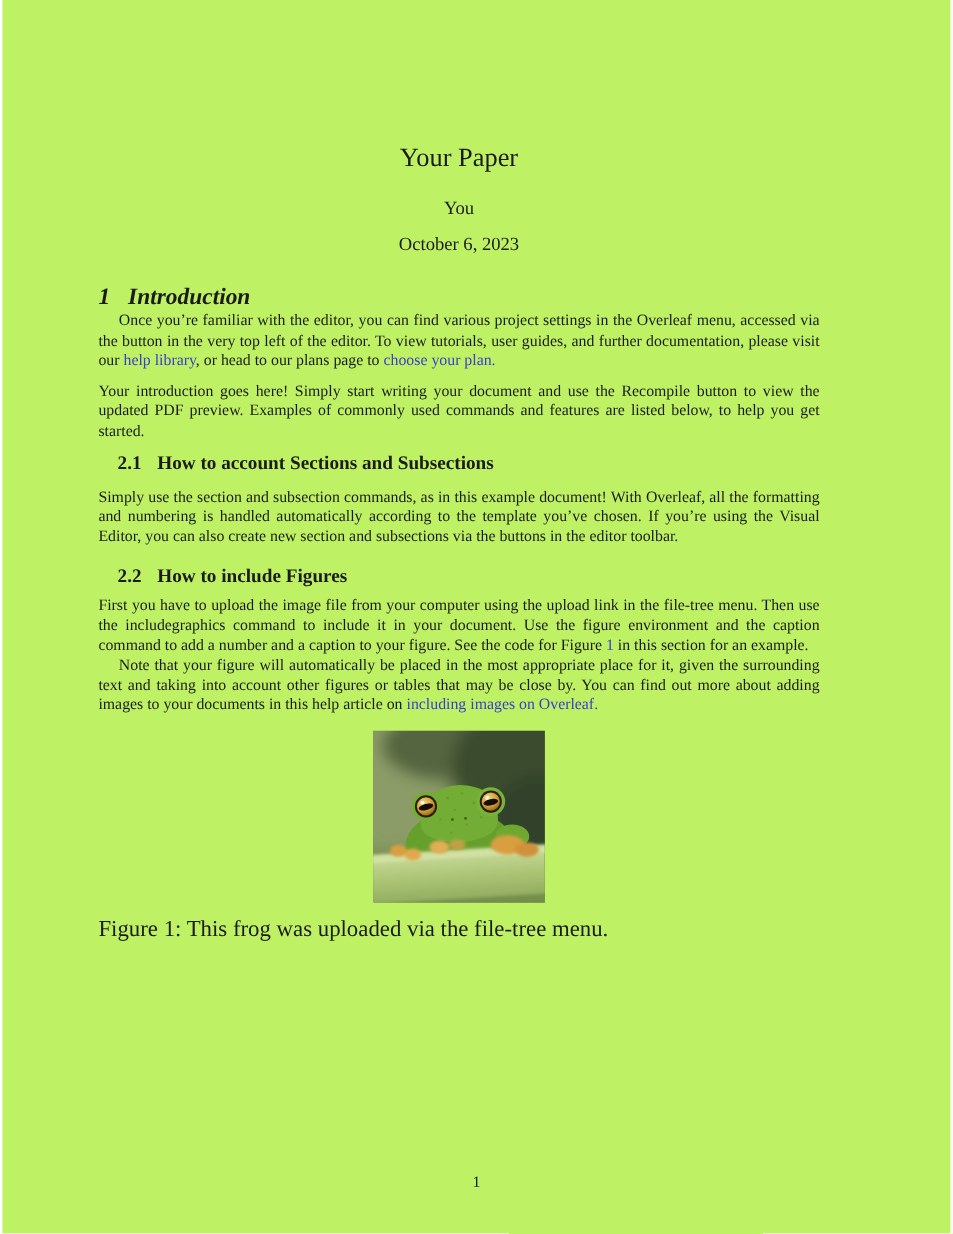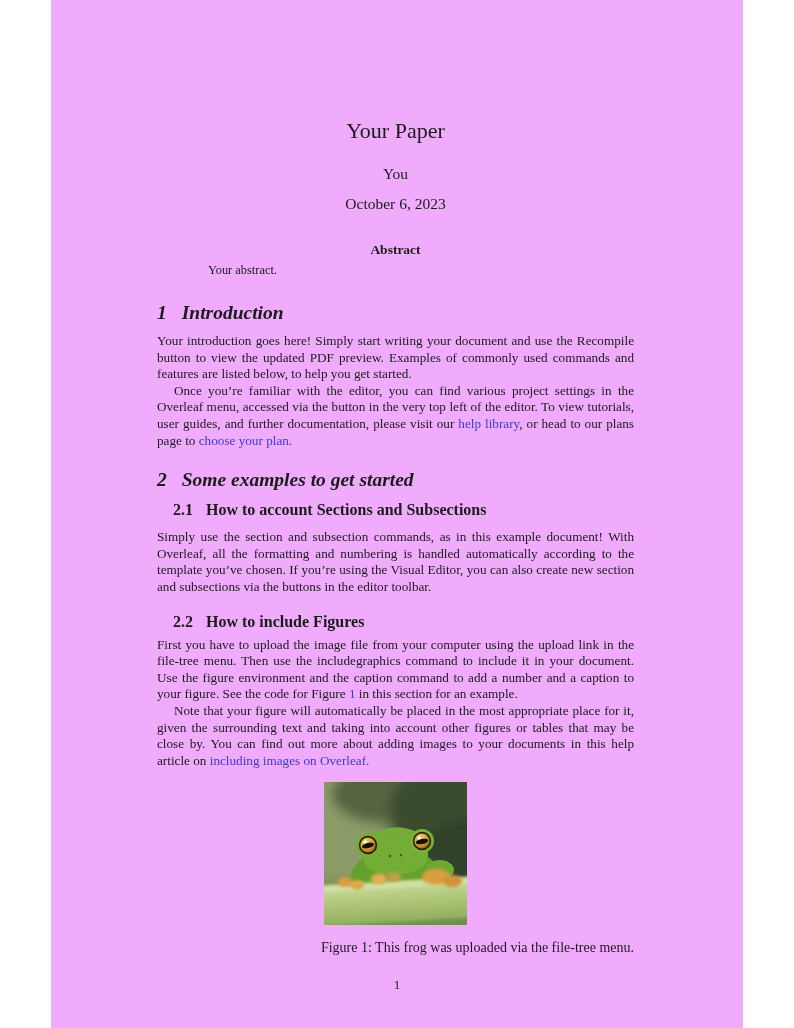--- a/index.html
+++ b/index.html
@@ -1,23 +1,23 @@
 <!DOCTYPE html>
 <html><head>
 <meta charset="utf-8">
 <style>
   html, body { margin: 0; padding: 0; background: #ffffff; }
   .page {
     position: relative;
-    width: 692px;
+    width: 790px;
     height: 1028px;
     margin: 0 auto;
     box-sizing: border-box;
-    padding: 0 109px 0 106px;
-    background: #f0abfc;
+    padding: 0 109px 0 80px;
+    background: #bef264;
     font-family: "Liberation Serif", "DejaVu Serif", serif;
     color: #1b1b1b;
     overflow: hidden;
   }
   
   .title-block { padding-top: 118px; text-align: center; }
   .paper-title { margin: 0; font-size: 22px; line-height: 26px; font-weight: 400; }
   .paper-author { margin-top: 21px; font-size: 15.5px; line-height: 18px; }
   .paper-date { margin-top: 12px; font-size: 15.5px; line-height: 18px; }
   
@@ -48,23 +48,23 @@
   p.first { margin-top: 9px; }
   p.first-tight { margin-top: 10px; }
   p.first-tighter { margin-top: 6px; }
   p.indent { text-indent: 17px; }
   a.doclink { color: #3c3ccd; text-decoration: none; cursor: pointer; }
   
   figure.fig { margin: 13px 0 0 0; text-align: center; }
   .fig-image { display: inline-block; width: 143px; height: 143px; vertical-align: top; }
   figcaption.fig-caption {
     margin-top: 15px;
-    font-size: 14px;
+    font-size: 19px;
     line-height: 16px;
-    text-align: right;
+    text-align: left;
   }
   
   .page-number {
     position: absolute;
     left: 0; right: 0;
     top: 977px;
     text-align: center;
     font-size: 13.2px;
   }
 </style>
@@ -72,32 +72,27 @@
 <body>
 
 <div class="page">
 
   <div class="title-block">
     <h1 class="paper-title">Your Paper</h1>
     <div class="paper-author">You</div>
     <div class="paper-date">October 6, 2023</div>
   </div>
 
-  <section class="abstract">
-    <div class="abstract-heading">Abstract</div>
-    <p class="abstract-body">Your abstract.</p>
-  </section>
 
   <h2 class="sec sec-1"><span class="sec-num">1</span><span>Introduction</span></h2>
 
+  <p class="body-par indent"><span>Once you’re familiar with the editor, you can find various project settings in the Overleaf menu, accessed via the button in the very top left of the editor. To view tutorials, user guides, and further documentation, please visit our </span><a class="doclink">help library</a><span>, or head to our plans page to </span><a class="doclink">choose your plan.</a></p>
+
   <p class="body-par first">Your introduction goes here! Simply start writing your document and use the Recompile button to view the updated PDF preview. Examples of commonly used commands and features are listed below, to help you get started.</p>
 
-  <p class="body-par indent"><span>Once you’re familiar with the editor, you can find various project settings in the Overleaf menu, accessed via the button in the very top left of the editor. To view tutorials, user guides, and further documentation, please visit our </span><a class="doclink">help library</a><span>, or head to our plans page to </span><a class="doclink">choose your plan.</a></p>
-
-  <h2 class="sec sec-2"><span class="sec-num">2</span><span>Some examples to get started</span></h2>
 
   <h3 class="subsec subsec-21"><span class="subsec-num">2.1</span><span>How to account Sections and Subsections</span></h3>
 
   <p class="body-par first-tight">Simply use the section and subsection commands, as in this example document! With Overleaf, all the formatting and numbering is handled automatically according to the template you’ve chosen. If you’re using the Visual Editor, you can also create new section and subsections via the buttons in the editor toolbar.</p>
 
   <h3 class="subsec subsec-22"><span class="subsec-num">2.2</span><span>How to include Figures</span></h3>
 
   <p class="body-par first-tighter"><span>First you have to upload the image file from your computer using the upload link in the file-tree menu. Then use the includegraphics command to include it in your document. Use the figure environment and the caption command to add a number and a caption to your figure. See the code for Figure </span><a class="doclink">1</a><span> in this section for an example.</span></p>
 
   <p class="body-par indent"><span>Note that your figure will automatically be placed in the most appropriate place for it, given the surrounding text and taking into account other figures or tables that may be close by. You can find out more about adding images to your documents in this help article on </span><a class="doclink">including images on Overleaf.</a></p>

